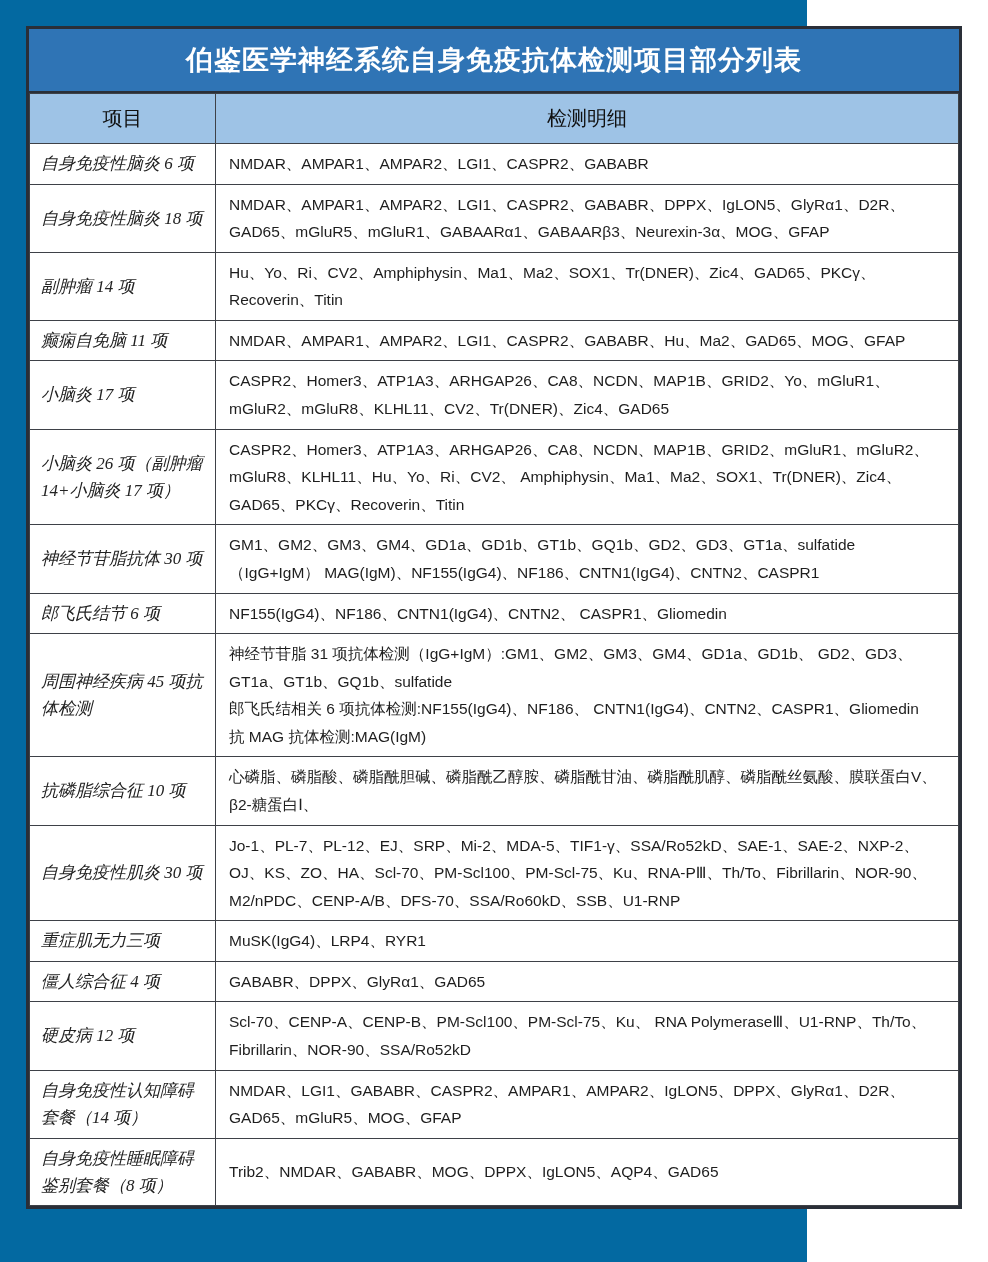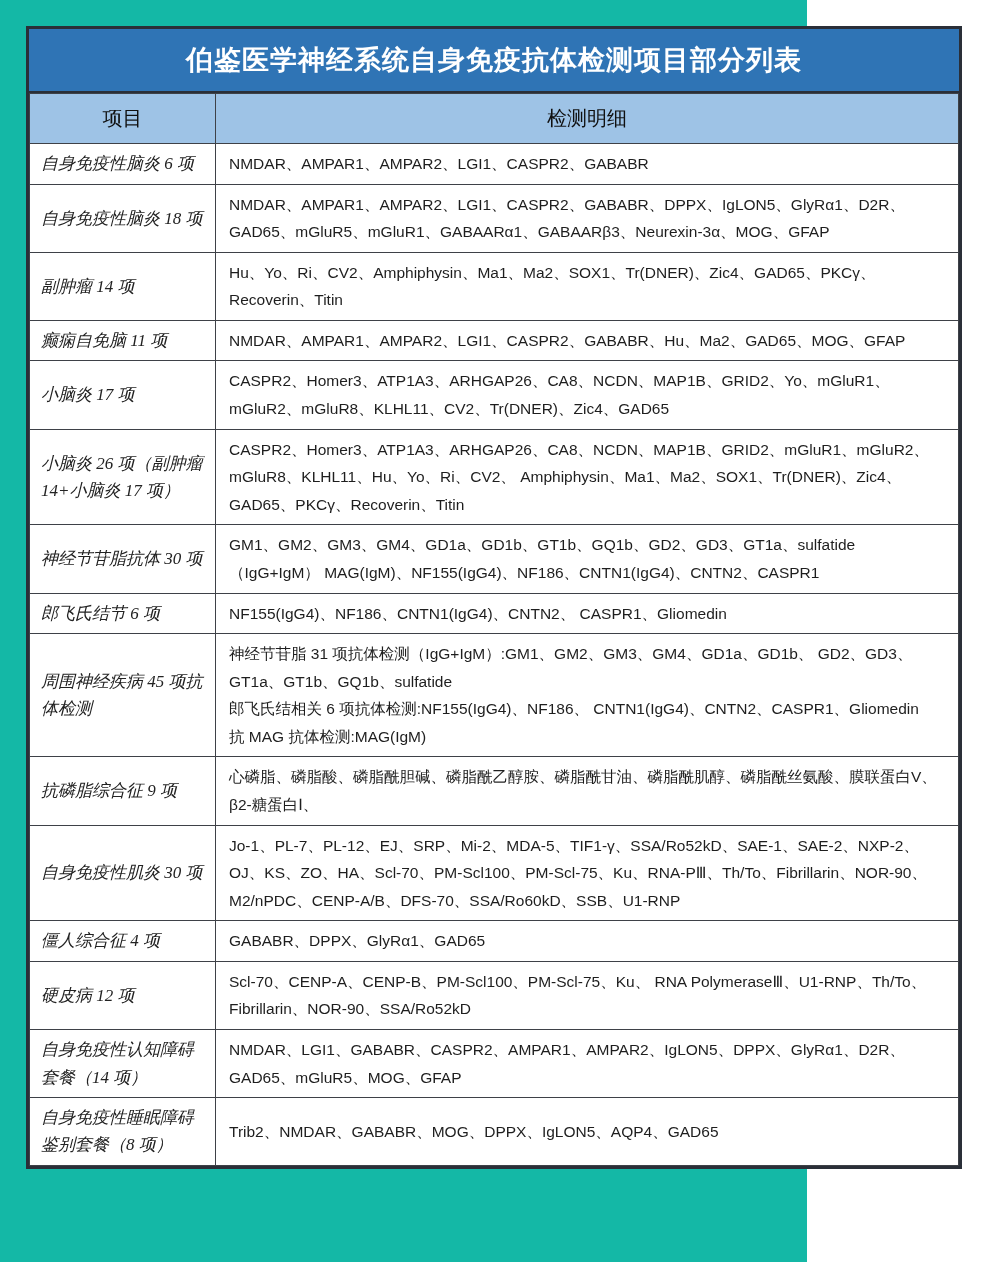--- a/index.html
+++ b/index.html
@@ -7,21 +7,21 @@
   body {
     width: 988px;
     height: 1262px;
     font-family: "Liberation Sans", "DejaVu Sans", sans-serif;
     color: #1c1c1c;
   }
   .page {
     width: 807px;
     height: 1262px;
     padding: 26px 26px 0 26px;
-    background: #14b8a6;
+    background: #0369a1;
   }
   .table-wrap {
     width: 936px;
     border: 3px solid #2a2f38;
     background: #ffffff;
   }
   .title-bar {
     background: #2f74b5;
     color: #ffffff;
     text-align: center;
@@ -128,29 +128,33 @@
   </tr>
 
   <tr>
     <td class="proj">周围神经疾病 45 项抗体检测</td>
     <td class="det">神经节苷脂 31 项抗体检测（IgG+IgM）:GM1、GM2、GM3、GM4、GD1a、GD1b、 GD2、GD3、GT1a、GT1b、GQ1b、sulfatide
 郎飞氏结相关 6 项抗体检测:NF155(IgG4)、NF186、 CNTN1(IgG4)、CNTN2、CASPR1、Gliomedin
 抗 MAG 抗体检测:MAG(IgM)</td>
   </tr>
 
   <tr>
-    <td class="proj">抗磷脂综合征 9 项</td>
+    <td class="proj">抗磷脂综合征 10 项</td>
     <td class="det">心磷脂、磷脂酸、磷脂酰胆碱、磷脂酰乙醇胺、磷脂酰甘油、磷脂酰肌醇、磷脂酰丝氨酸、膜联蛋白V、β2-糖蛋白Ⅰ、</td>
   </tr>
 
   <tr>
     <td class="proj">自身免疫性肌炎 30 项</td>
     <td class="det">Jo-1、PL-7、PL-12、EJ、SRP、Mi-2、MDA-5、TIF1-γ、SSA/Ro52kD、SAE-1、SAE-2、NXP-2、OJ、KS、ZO、HA、Scl-70、PM-Scl100、PM-Scl-75、Ku、RNA-PⅢ、Th/To、Fibrillarin、NOR-90、M2/nPDC、CENP-A/B、DFS-70、SSA/Ro60kD、SSB、U1-RNP</td>
   </tr>
 
+  <tr>
+    <td class="proj">重症肌无力三项</td>
+    <td class="det">MuSK(IgG4)、LRP4、RYR1</td>
+  </tr>
 
   <tr>
     <td class="proj">僵人综合征 4 项</td>
     <td class="det">GABABR、DPPX、GlyRα1、GAD65</td>
   </tr>
 
   <tr>
     <td class="proj">硬皮病 12 项</td>
     <td class="det">Scl-70、CENP-A、CENP-B、PM-Scl100、PM-Scl-75、Ku、 RNA PolymeraseⅢ、U1-RNP、Th/To、Fibrillarin、NOR-90、SSA/Ro52kD</td>
   </tr>

